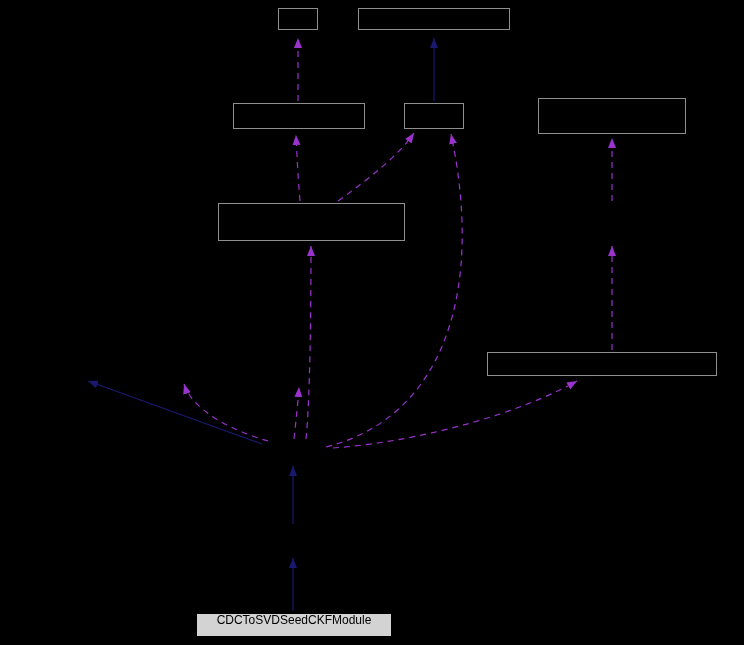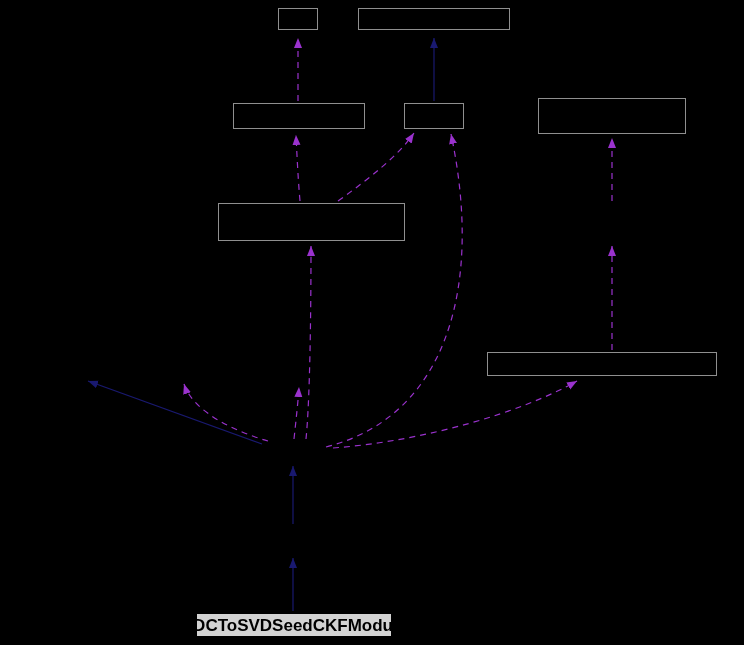--- a/index.html
+++ b/index.html
@@ -40,26 +40,24 @@
     box-sizing: border-box;
     border: 1px solid var(--node-border, #8f8f8f);
     background: transparent;
     z-index: 2;
   }
   .main-node {
     border: 1px solid #000;
     background: var(--main-node-fill, #d3d3d3);
     color: var(--main-node-text, #000);
     display: flex;
-    align-items: center;
     justify-content: center;
-    font-size: 17px;
+    font-size: 12px;
     line-height: 1;
     white-space: nowrap;
-    font-weight: bold;
   }
 </style>
 </head>
 <body>
 
 <div class="canvas">
 
   <svg class="edges" width="744" height="645" viewBox="0 0 744 645">
     <defs>
       <marker id="arrow-usage" markerUnits="userSpaceOnUse" markerWidth="12" markerHeight="9" refX="10" refY="4.5" orient="auto">

